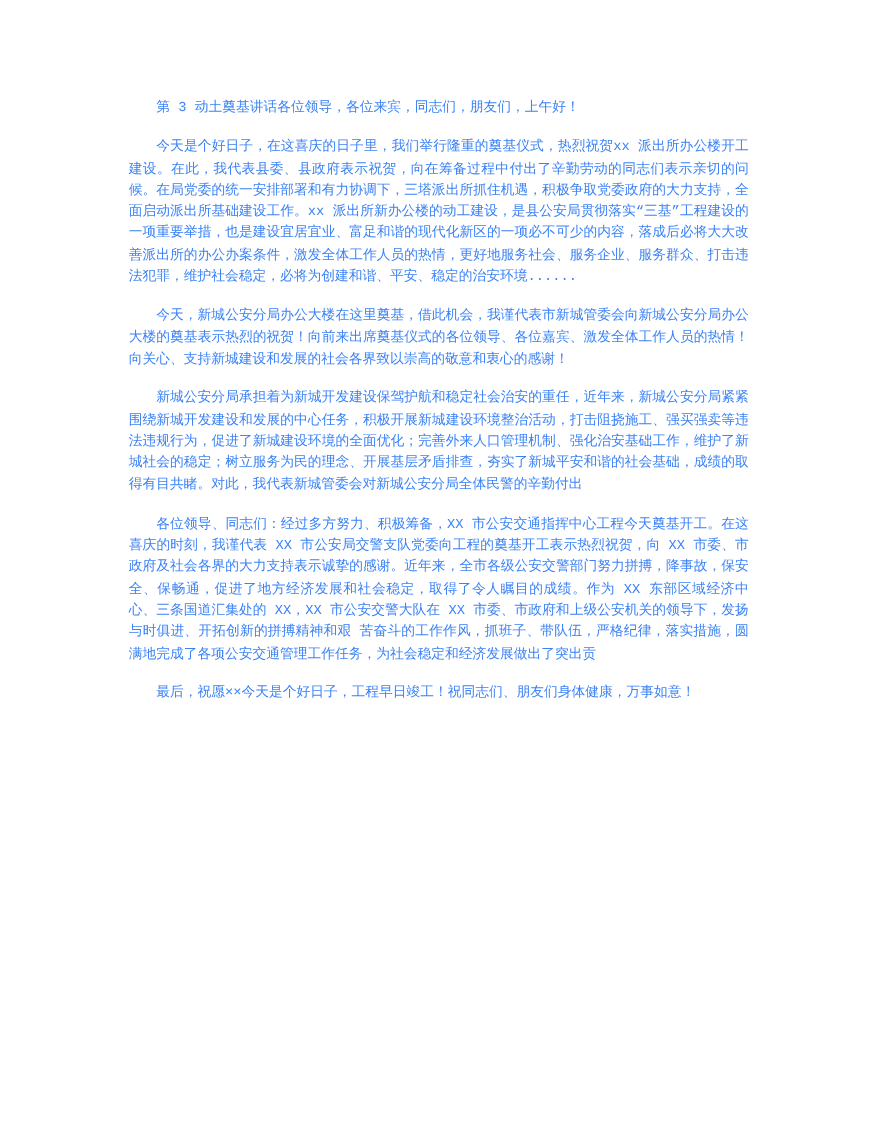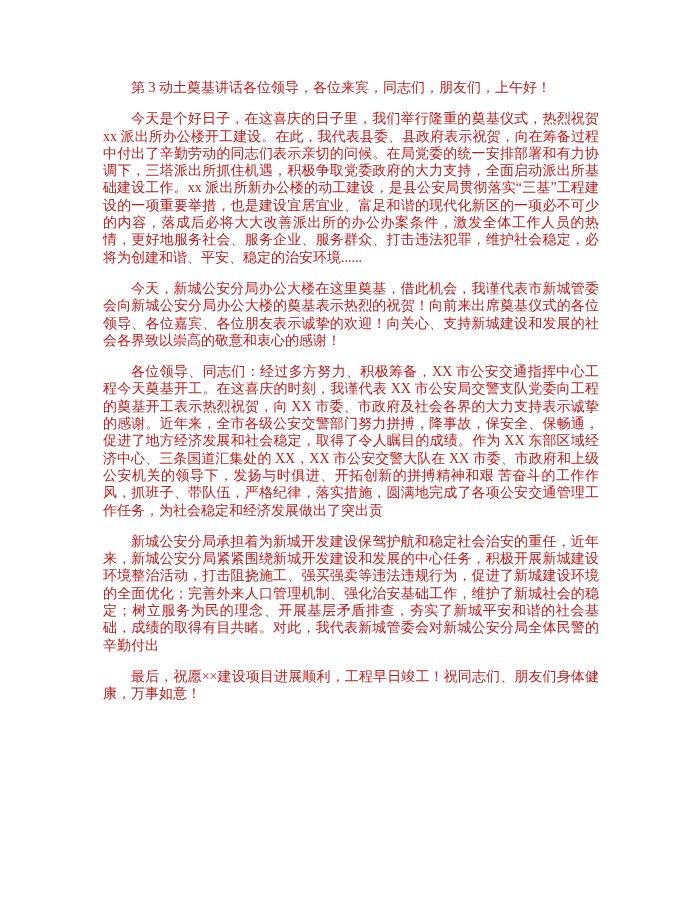--- a/index.html
+++ b/index.html
@@ -12,37 +12,37 @@
     width: 700px;
     height: 905px;
     background: #ffffff;
     overflow: hidden;
   }
   .doc-body {
     position: absolute;
     left: 103px;
     top: 79px;
     width: 496px;
-    color: #b91c1c;
-    font-family: Liberation Serif, serif;
-    font-size: 14px;
+    color: #3b82f6;
+    font-family: Liberation Mono, monospace;
+    font-size: 11px;
     line-height: 17.3px;
     text-align: justify;
   }
   .para {
     margin: 0 0 14px 0;
     text-indent: 2em;
     word-break: break-all;
   }
 </style>
 </head>
 <body>
 
 <div class="page">
   <div class="doc-body">
     <p class="para">第 3 动土奠基讲话各位领导，各位来宾，同志们，朋友们，上午好！</p>
     <p class="para">今天是个好日子，在这喜庆的日子里，我们举行隆重的奠基仪式，热烈祝贺xx 派出所办公楼开工建设。在此，我代表县委、县政府表示祝贺，向在筹备过程中付出了辛勤劳动的同志们表示亲切的问候。在局党委的统一安排部署和有力协调下，三塔派出所抓住机遇，积极争取党委政府的大力支持，全面启动派出所基础建设工作。xx 派出所新办公楼的动工建设，是县公安局贯彻落实“三基”工程建设的一项重要举措，也是建设宜居宜业、富足和谐的现代化新区的一项必不可少的内容，落成后必将大大改善派出所的办公办案条件，激发全体工作人员的热情，更好地服务社会、服务企业、服务群众、打击违法犯罪，维护社会稳定，必将为创建和谐、平安、稳定的治安环境......</p>
-    <p class="para">今天，新城公安分局办公大楼在这里奠基，借此机会，我谨代表市新城管委会向新城公安分局办公大楼的奠基表示热烈的祝贺！向前来出席奠基仪式的各位领导、各位嘉宾、各位朋友表示诚挚的欢迎！向关心、支持新城建设和发展的社会各界致以崇高的敬意和衷心的感谢！</p>
+    <p class="para">今天，新城公安分局办公大楼在这里奠基，借此机会，我谨代表市新城管委会向新城公安分局办公大楼的奠基表示热烈的祝贺！向前来出席奠基仪式的各位领导、各位嘉宾、激发全体工作人员的热情！向关心、支持新城建设和发展的社会各界致以崇高的敬意和衷心的感谢！</p>
+    <p class="para">新城公安分局承担着为新城开发建设保驾护航和稳定社会治安的重任，近年来，新城公安分局紧紧围绕新城开发建设和发展的中心任务，积极开展新城建设环境整治活动，打击阻挠施工、强买强卖等违法违规行为，促进了新城建设环境的全面优化；完善外来人口管理机制、强化治安基础工作，维护了新城社会的稳定；树立服务为民的理念、开展基层矛盾排查，夯实了新城平安和谐的社会基础，成绩的取得有目共睹。对此，我代表新城管委会对新城公安分局全体民警的辛勤付出</p>
     <p class="para">各位领导、同志们：经过多方努力、积极筹备，XX 市公安交通指挥中心工程今天奠基开工。在这喜庆的时刻，我谨代表 XX 市公安局交警支队党委向工程的奠基开工表示热烈祝贺，向 XX 市委、市政府及社会各界的大力支持表示诚挚的感谢。近年来，全市各级公安交警部门努力拼搏，降事故，保安全、保畅通，促进了地方经济发展和社会稳定，取得了令人瞩目的成绩。作为 XX 东部区域经济中心、三条国道汇集处的 XX，XX 市公安交警大队在 XX 市委、市政府和上级公安机关的领导下，发扬与时俱进、开拓创新的拼搏精神和艰 苦奋斗的工作作风，抓班子、带队伍，严格纪律，落实措施，圆满地完成了各项公安交通管理工作任务，为社会稳定和经济发展做出了突出贡</p>
-    <p class="para">新城公安分局承担着为新城开发建设保驾护航和稳定社会治安的重任，近年来，新城公安分局紧紧围绕新城开发建设和发展的中心任务，积极开展新城建设环境整治活动，打击阻挠施工、强买强卖等违法违规行为，促进了新城建设环境的全面优化；完善外来人口管理机制、强化治安基础工作，维护了新城社会的稳定；树立服务为民的理念、开展基层矛盾排查，夯实了新城平安和谐的社会基础，成绩的取得有目共睹。对此，我代表新城管委会对新城公安分局全体民警的辛勤付出</p>
-    <p class="para">最后，祝愿××建设项目进展顺利，工程早日竣工！祝同志们、朋友们身体健康，万事如意！</p>
+    <p class="para">最后，祝愿××今天是个好日子，工程早日竣工！祝同志们、朋友们身体健康，万事如意！</p>
   </div>
 </div>
 
 </body></html>

